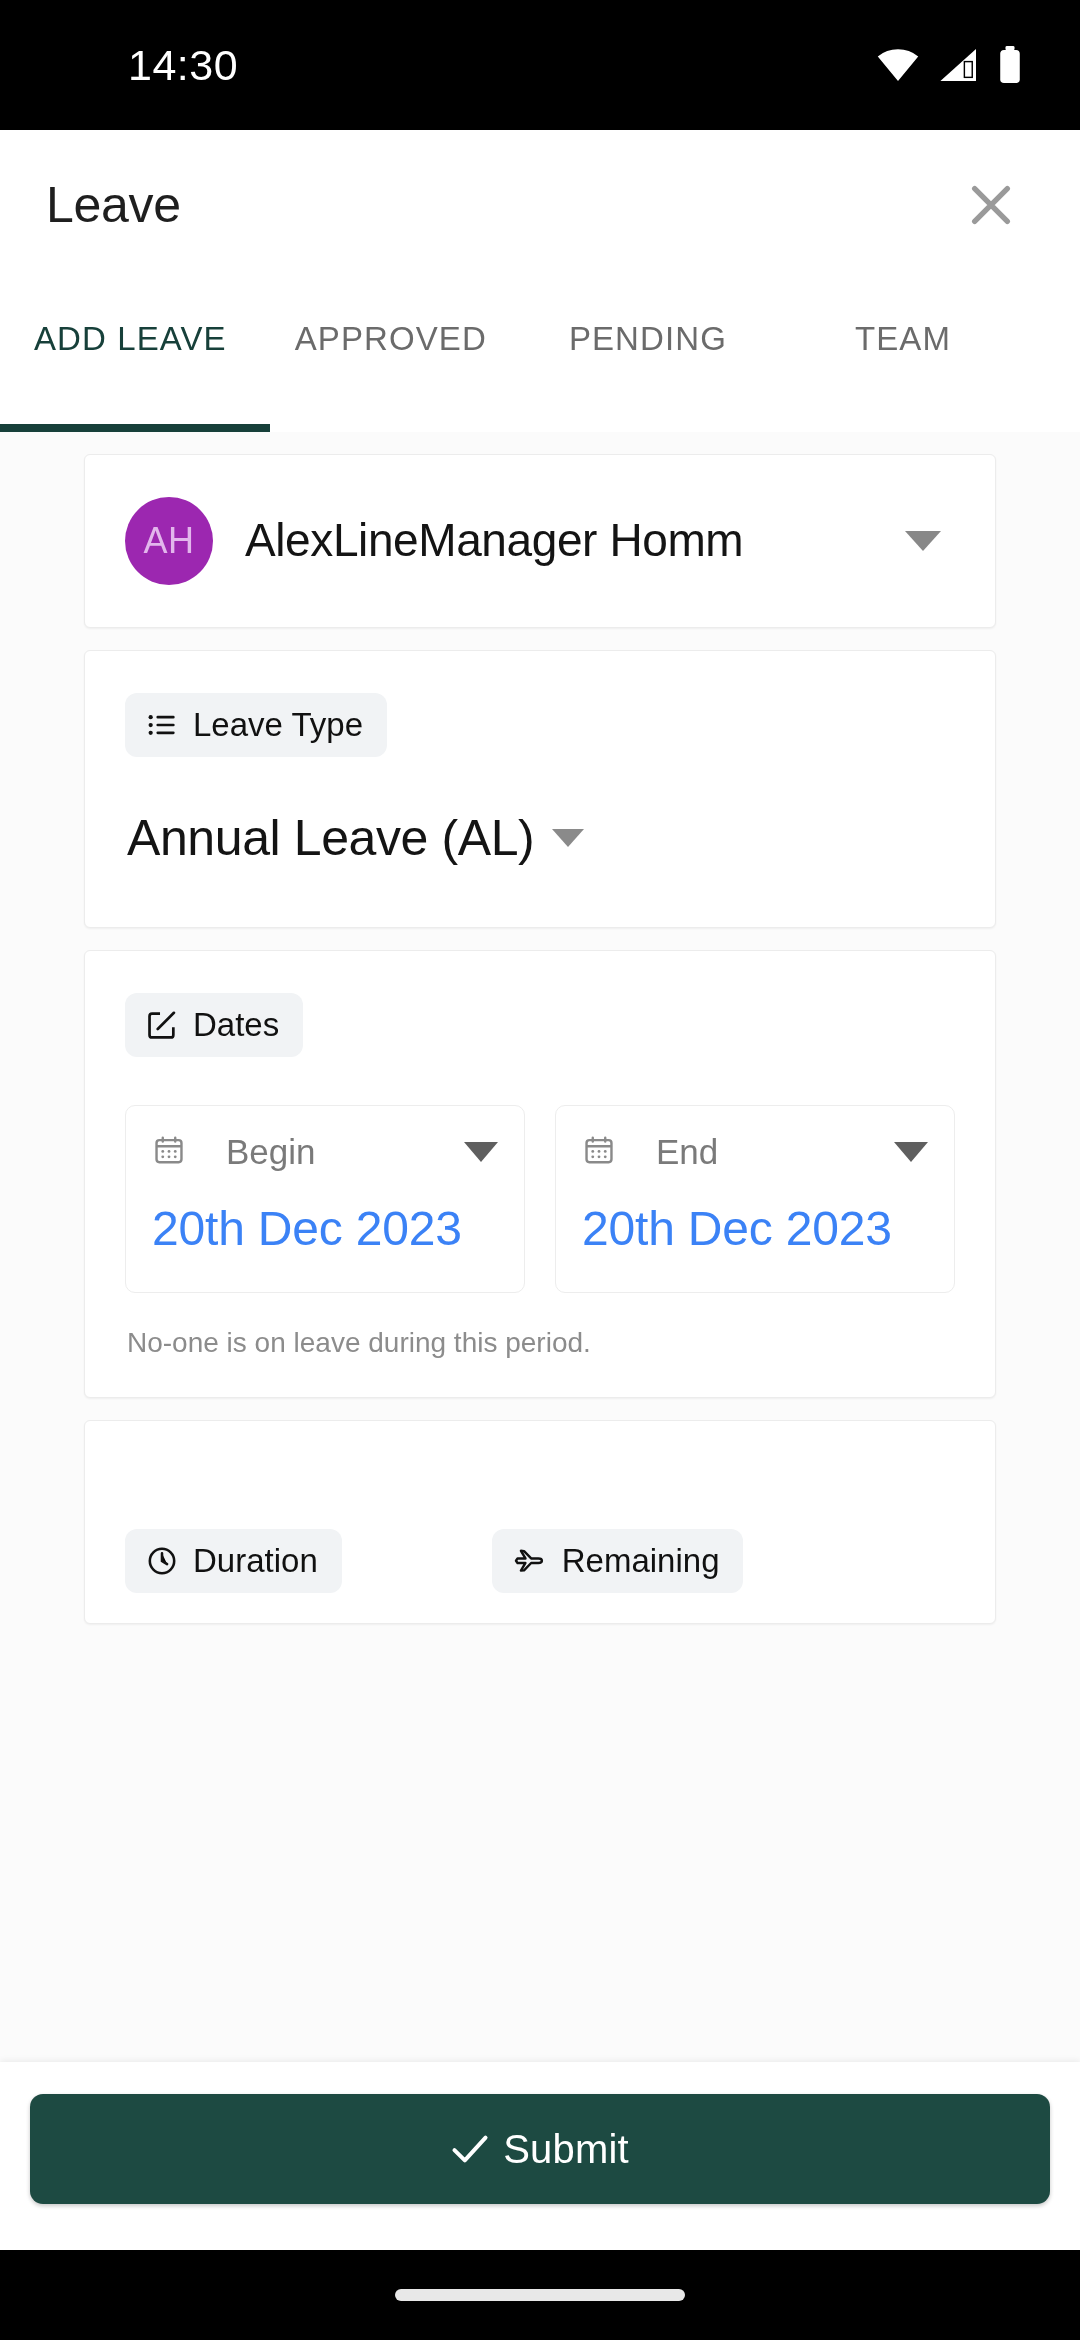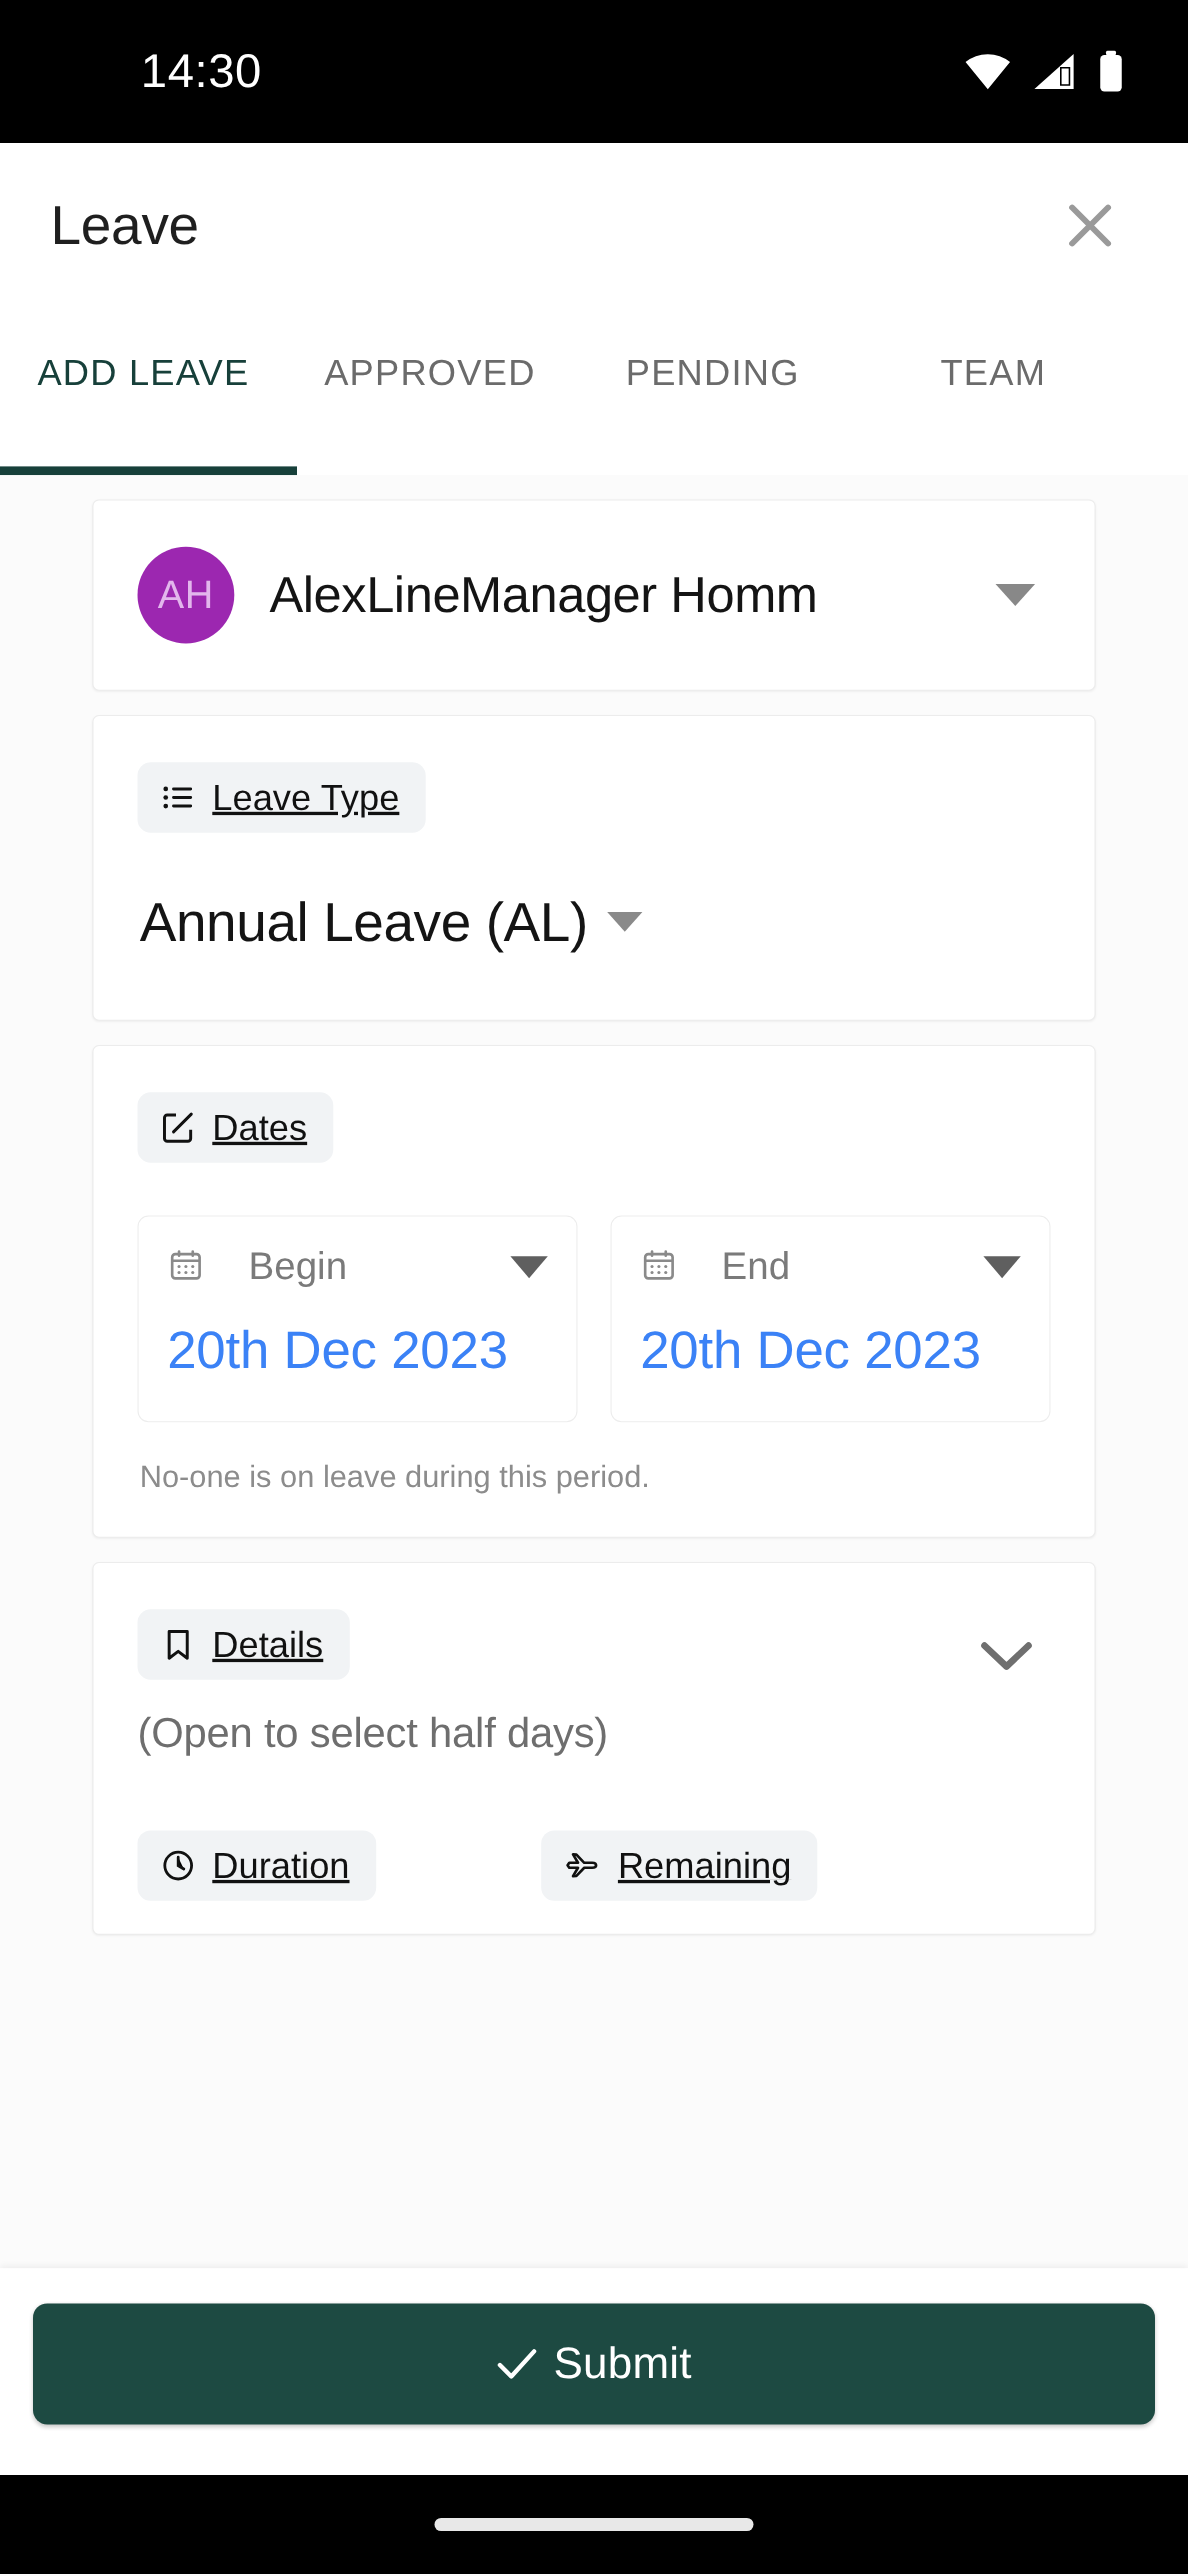--- a/index.html
+++ b/index.html
@@ -73,21 +73,21 @@
   .user-text { margin-left:32px; flex:1; min-width:0; }
   .user-name { font-size:46px; color:#141414; line-height:1.12; letter-spacing:-.4px; white-space:nowrap; }
   .user-role { font-size:33px; color:#8b8b8b; margin-top:6px; }
   .caret-sm { width:0; height:0; border-left:18px solid transparent; border-right:18px solid transparent; border-top:20px solid #888; flex:none; margin-right:14px; cursor:pointer; }
 
   
   .chip {
     display:inline-flex; align-items:center; gap:14px;
     background:#f1f3f5; border-radius:12px;
     padding:13px 24px 13px 20px;
-    font-size:33px; color:#111; white-space:nowrap;text-decoration:underline;
+    font-size:33px; color:#111; white-space:nowrap;
   }
   .chip svg { display:block; flex:none; }
 
   
   .leavetype-card { padding:42px 40px 60px 40px; }
   .lt-value-row { display:flex; align-items:center; gap:18px; margin-top:52px; padding-left:2px; }
   .lt-value { font-size:50px; color:#141414; letter-spacing:-.4px; }
   .caret-gray { width:0; height:0; border-left:16px solid transparent; border-right:16px solid transparent; border-top:18px solid #8a8a8a; }
 
   
@@ -264,40 +264,20 @@
               <span class="caret-dark"></span>
             </div>
             <div class="date-value">20th Dec 2023</div>
           </div>
         </div>
 
         <div class="dates-note">No-one is on leave during this period.</div>
       </div>
 
       <div class="card details-card">
-        <div class="details-head">
-          <div>
-            <div class="chip">
-              <span>
-                <svg width="34" height="34" viewBox="0 0 24 24">
-                    <path fill="none" stroke="#111" stroke-width="1.9" stroke-linejoin="round" d="M6.2 3.6h11.6v17.2L12 16.4l-5.8 4.4V3.6Z"></path>
-                  </svg>
-              </span>
-              <span>Details</span>
-            </div>
-            <div class="details-hint">(Open to select half days)</div>
-          </div>
-          <div class="chev">
-            <span>
-              <svg width="52" height="36" viewBox="0 0 26 18">
-                  <path fill="none" stroke="#6f6f6f" stroke-width="3" stroke-linecap="round" stroke-linejoin="round" d="M3 4.5 13 14 23 4.5"></path>
-                </svg>
-            </span>
-          </div>
-        </div>
 
         <div class="details-chips">
           <div class="chip">
             <span>
               <svg width="34" height="34" viewBox="0 0 24 24">
                   <circle cx="12" cy="12" r="8.6" fill="none" stroke="#111" stroke-width="1.8"></circle>
                   <path stroke="#111" stroke-width="1.8" stroke-linecap="round" d="M12 6.6V12l3.6 2.2"></path>
                 </svg>
             </span>
             <span>Duration</span>

